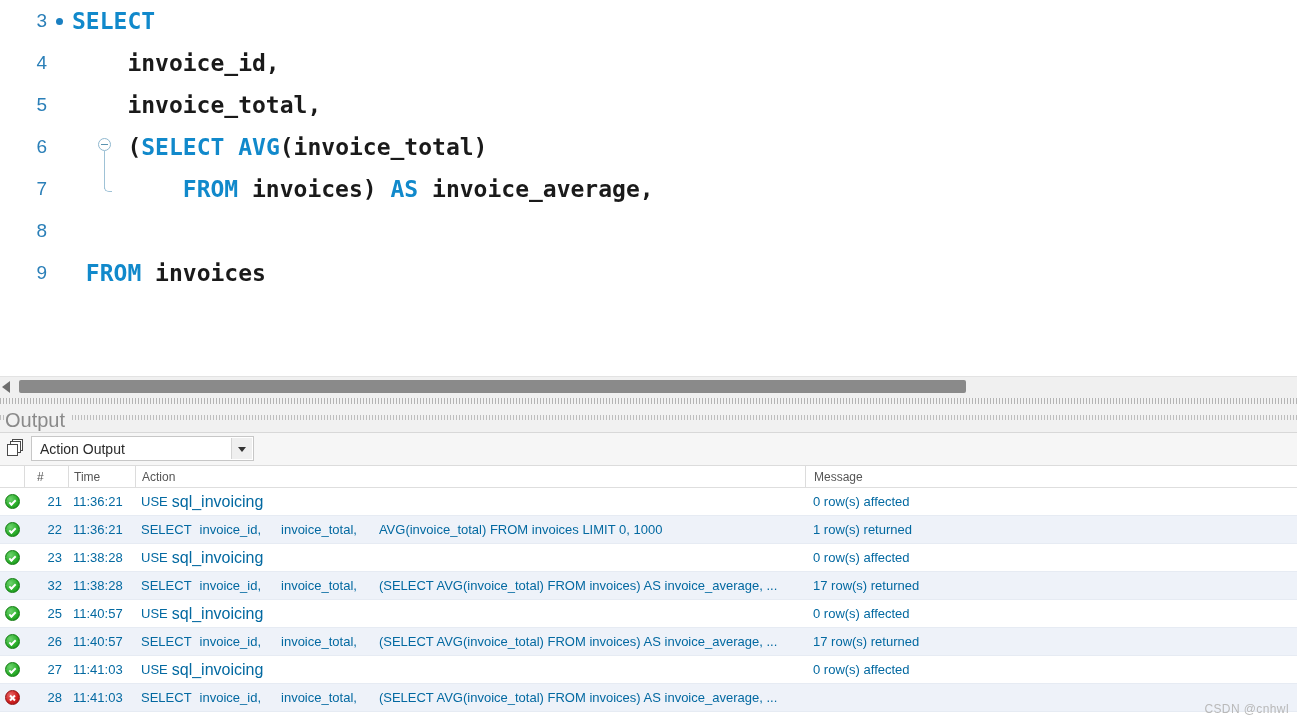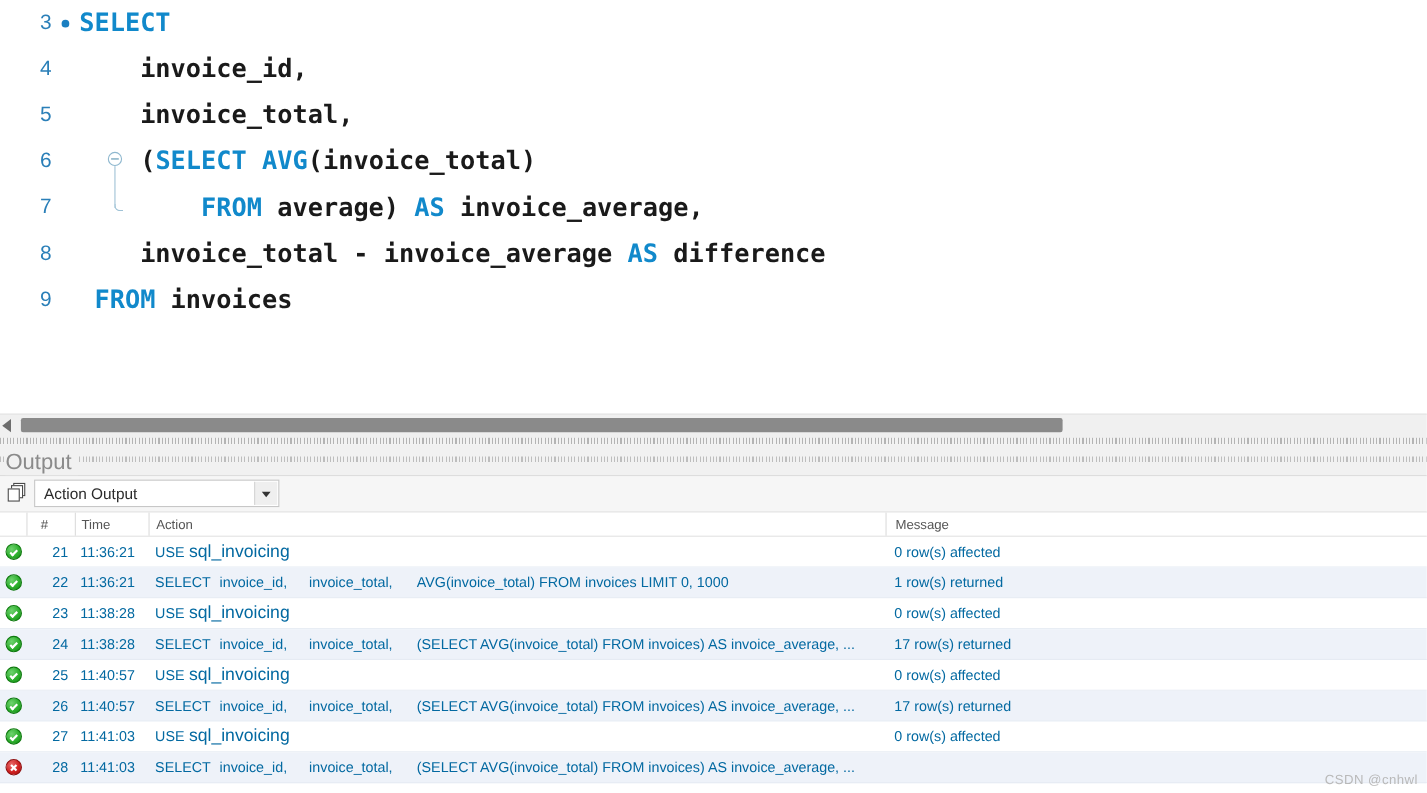--- a/index.html
+++ b/index.html
@@ -333,22 +333,22 @@
 </style>
 </head>
 <body>
 
 <div id="editor">
   <div id="code-lines">
       <div class="code-line"><span class="lineno">3</span><span class="stmt-dot"></span><span class="code-text"><span class="kw">SELECT</span></span></div>
       <div class="code-line"><span class="lineno">4</span><span class="code-text"><span class="plain">    invoice_id,</span></span></div>
       <div class="code-line"><span class="lineno">5</span><span class="code-text"><span class="plain">    invoice_total,</span></span></div>
       <div class="code-line"><span class="lineno">6</span><span class="code-text"><span class="plain">    (</span><span class="kw">SELECT</span><span class="plain"> </span><span class="kw">AVG</span><span class="plain">(invoice_total)</span></span></div>
-      <div class="code-line"><span class="lineno">7</span><span class="code-text"><span class="plain">        </span><span class="kw">FROM</span><span class="plain"> average) </span><span class="kw">AS</span><span class="plain"> invoice_average,</span></span></div>
-      <div class="code-line"><span class="lineno">8</span><span class="code-text"><span class="plain">    invoice_total - invoice_average </span><span class="kw">AS</span><span class="plain"> difference</span></span></div>
+      <div class="code-line"><span class="lineno">7</span><span class="code-text"><span class="plain">        </span><span class="kw">FROM</span><span class="plain"> invoices) </span><span class="kw">AS</span><span class="plain"> invoice_average,</span></span></div>
+      <div class="code-line"><span class="lineno">8</span></div>
       <div class="code-line"><span class="lineno">9</span><span class="code-text"><span class="plain"> </span><span class="kw">FROM</span><span class="plain"> invoices</span></span></div>
     </div>
   <div id="fold-marker">
     <div class="circ"></div>
     <div class="stem"></div>
     <div class="hook"></div>
   </div>
 </div>
 
 <div id="hscroll">
@@ -421,21 +421,21 @@
           <div class="cell c-action">
             <span class="action-seg s-kw">USE</span>
             <span class="action-seg s-db">sql_invoicing</span>
           </div>
           <div class="cell c-msg">0 row(s) affected</div>
         </div>
         <div class="grid-row row-alt">
           <div class="cell c-status">
             <span class="status-ok"></span>
           </div>
-          <div class="cell c-num">24</div>
+          <div class="cell c-num">32</div>
           <div class="cell c-time">11:38:28</div>
           <div class="cell c-action">
             <span class="action-seg s-kw">SELECT</span>
             <span class="action-seg s-p1">invoice_id,</span>
             <span class="action-seg s-p2">invoice_total,</span>
             <span class="action-seg s-p3">(SELECT AVG(invoice_total) FROM invoices) AS invoice_average, ...</span>
           </div>
           <div class="cell c-msg">17 row(s) returned</div>
         </div>
         <div class="grid-row row-plain">

